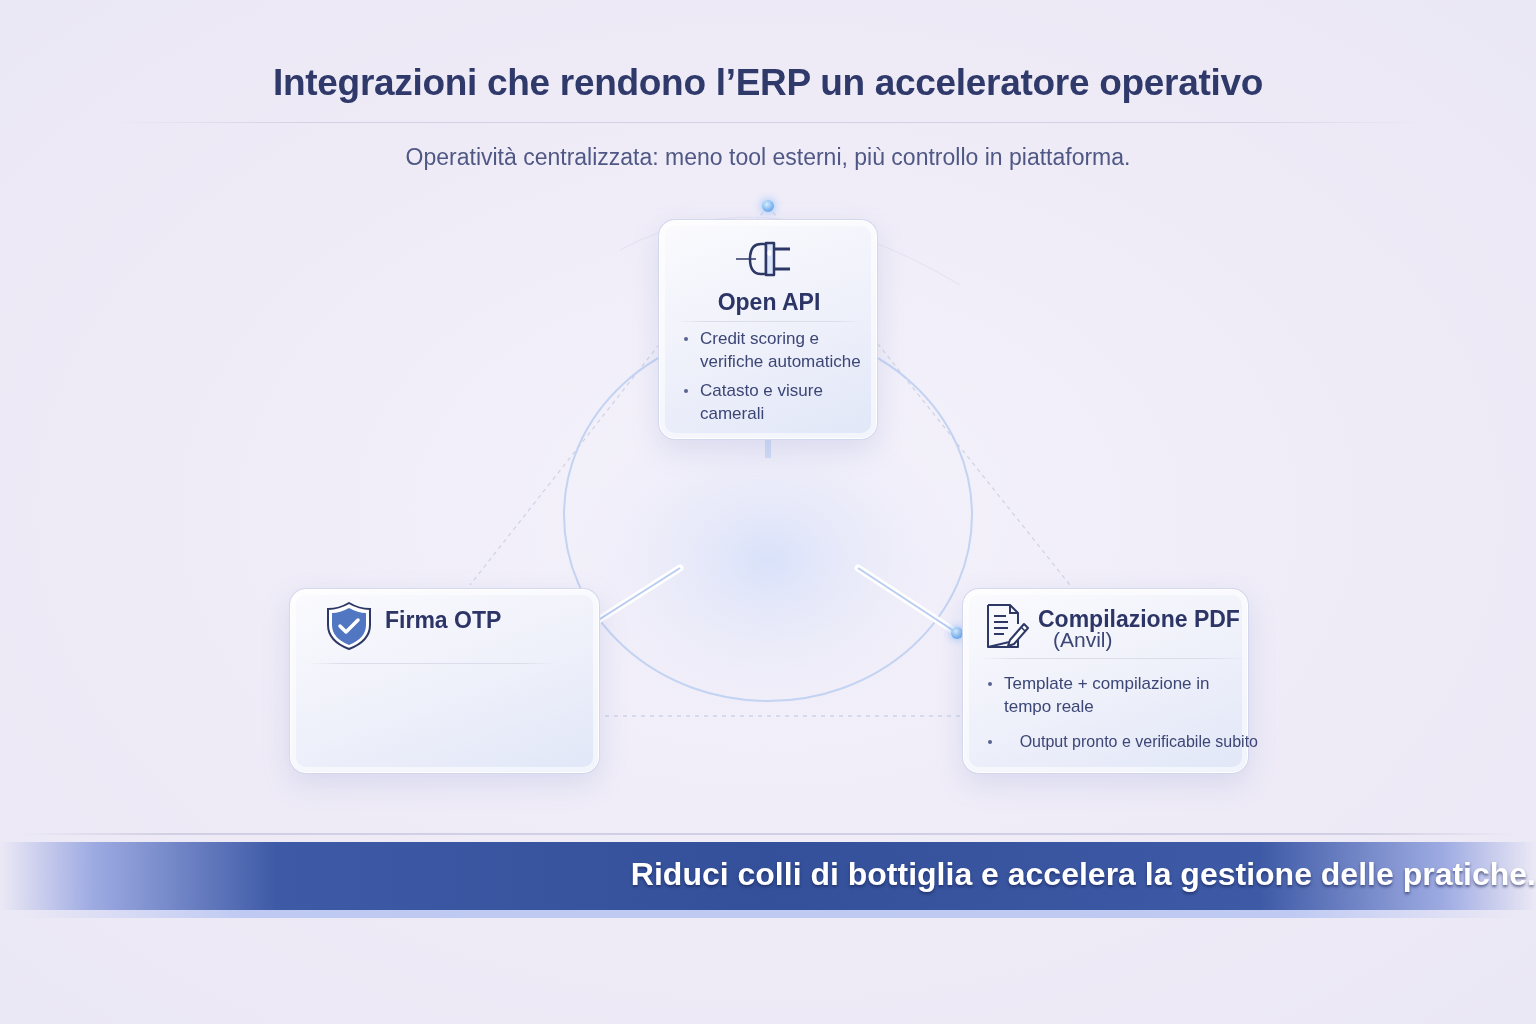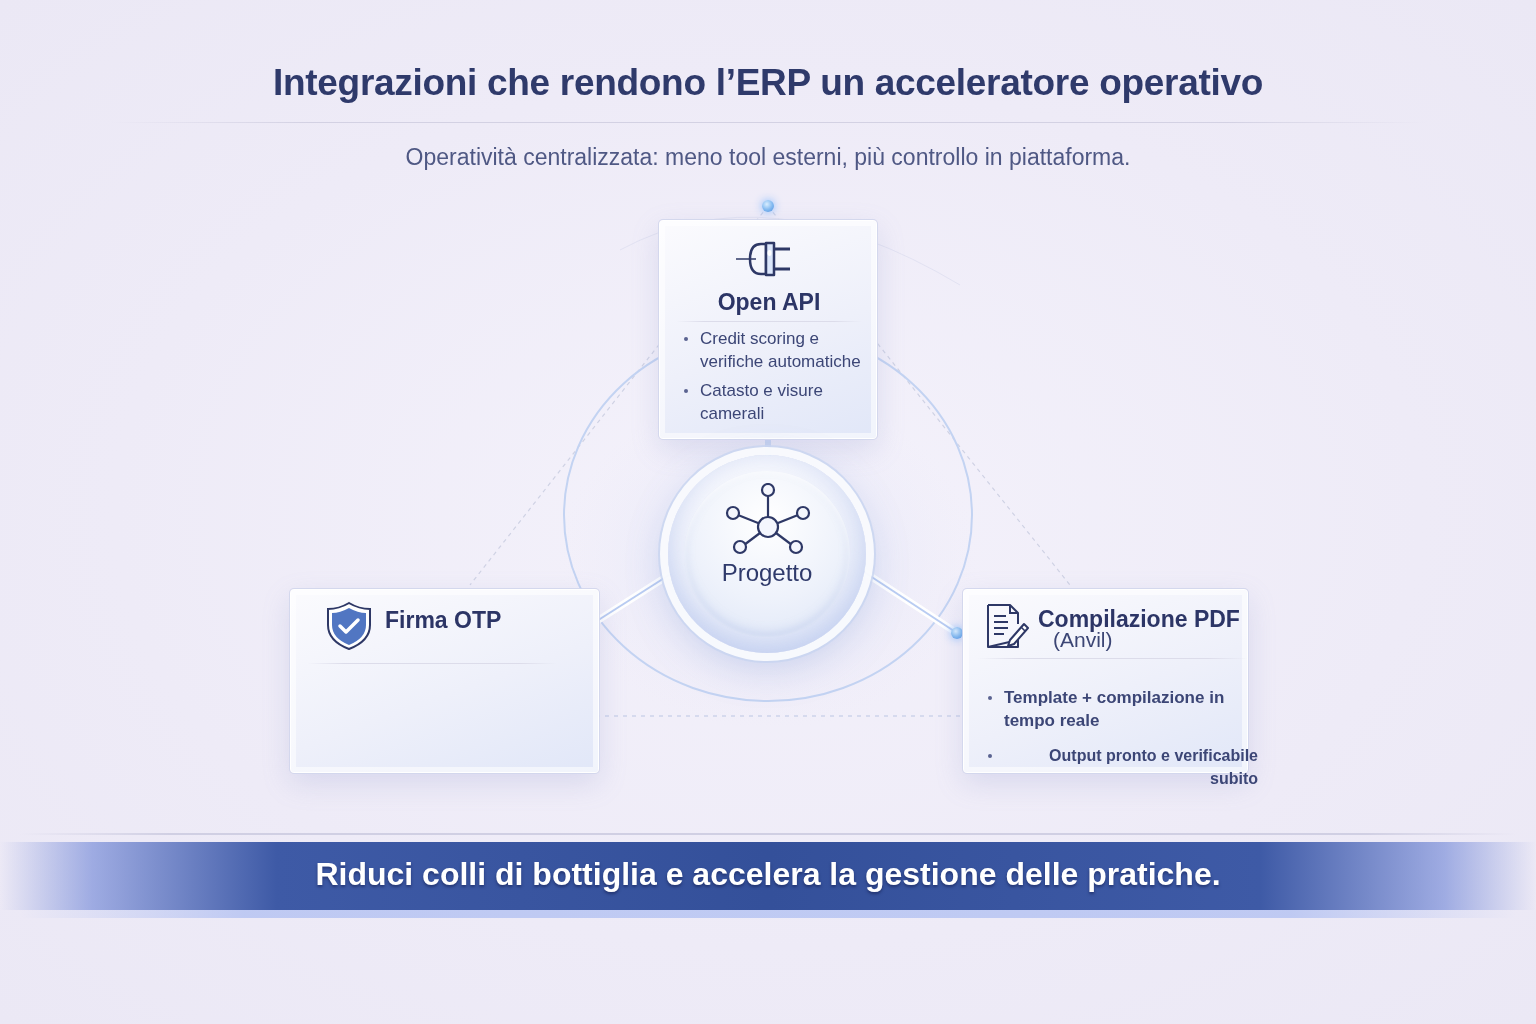--- a/index.html
+++ b/index.html
@@ -42,21 +42,21 @@
     .hub-icon { position: absolute; left: 56px; top: 28px; width: 88px; height: 72px; }
     .hub-label {
       position: absolute; left: 0; top: 104px; width: 198px; text-align: center;
       font-size: 24px; color: #2f3a6b;
     }
 
     .card {
       position: absolute;
       background: linear-gradient(160deg, #fbfbfe 0%, #eef0fa 55%, #e1e7f8 100%);
       border: 1px solid #ffffff;
-      border-radius: 4px;
+      border-radius: 16px;
       box-shadow: 0 0 0 1px rgba(210,214,236,0.9), 0 10px 28px rgba(130,140,200,0.22), inset 0 0 0 5px rgba(255,255,255,0.55);
     }
     .card-divider {
       position: absolute; height: 1px;
       background: linear-gradient(90deg, rgba(210,212,230,0) 0%, #dcdcea 15%, #dcdcea 85%, rgba(210,212,230,0) 100%);
     }
     .card-title { position: absolute; font-size: 23px; font-weight: bold; color: #2c3566; white-space: nowrap; }
     .card-subtitle { position: absolute; font-size: 21px; color: #3c4675; }
     .card ul { position: absolute; list-style: none; }
     .card li {
@@ -79,21 +79,21 @@
     .card-otp .otp-icon { position: absolute; left: 34px; top: 11px; width: 48px; height: 50px; }
     .card-otp .card-title { left: 94px; top: 17px; }
     .card-otp .card-divider { left: 16px; top: 73px; width: 250px; }
     .card-otp ul { left: 22px; top: 81px; width: 255px; }
 
     .card-pdf { left: 963px; top: 589px; width: 285px; height: 184px; }
     .card-pdf .pdf-icon { position: absolute; left: 20px; top: 12px; width: 46px; height: 48px; }
     .card-pdf .card-title { left: 74px; top: 16px; }
     .card-pdf .card-subtitle { left: 76px; top: 38px; margin-left: 13px; }
     .card-pdf .card-divider { left: 14px; top: 68px; width: 270px; }
-    .card-pdf ul { left: 22px; top: 96px; width: 272px; font-weight: bold; }
+    .card-pdf ul { left: 22px; top: 82px; width: 272px; }
     .card-pdf li { margin-bottom: 12px; }
     .card-pdf li.small { font-size: 16px; text-align: right; }
 
     .node-dot {
       position: absolute; width: 12px; height: 12px; border-radius: 50%;
       background: radial-gradient(circle at 40% 35%, #d9eeff 0%, #7fb8f0 55%, #4f8fe0 100%);
       box-shadow: 0 0 8px rgba(120,180,255,0.9);
     }
 
     
@@ -103,21 +103,21 @@
     }
     .banner {
       position: absolute; left: 0; top: 842px; width: 1536px; height: 68px;
       background: linear-gradient(90deg, rgba(94,120,210,0) 0%, rgba(94,120,210,0.55) 6%, #3e5aa6 18%, #34509a 50%, #3e5aa6 82%, rgba(94,120,210,0.55) 94%, rgba(94,120,210,0) 100%);
     }
     .banner-glow {
       position: absolute; left: 20px; top: 910px; width: 1496px; height: 8px;
       background: linear-gradient(90deg, rgba(160,180,240,0) 0%, rgba(160,180,240,0.6) 15%, rgba(160,180,240,0.6) 85%, rgba(160,180,240,0) 100%);
     }
     .banner-text {
-      position: absolute; left: 0; top: 856px; width: 1536px; text-align: center;
+      position: absolute; left: 0; top: 856px; width: 1536px; text-align: right;
       font-size: 32px; font-weight: bold; color: #ffffff;
       text-shadow: 0 2px 3px rgba(20,30,80,0.6);
     }
   </style>
 </head>
 <body>
 
 <div class="title">Integrazioni che rendono l’ERP un acceleratore operativo</div>
 <div class="title-rule"></div>
 <div class="subtitle">Operatività centralizzata: meno tool esterni, più controllo in piattaforma.</div>
@@ -162,39 +162,20 @@
       <line x1="44" y1="34" x2="60" y2="34" stroke="#2e3866" stroke-width="3"></line>
     </svg>
     <div class="card-title">Open API</div>
     <div class="card-divider"></div>
     <ul>
       <li>Credit scoring e verifiche automatiche</li>
       <li>Catasto e visure camerali</li>
     </ul>
   </div>
 
-  <div class="hub">
-    <div class="hub-inner"></div>
-    <svg class="hub-icon" viewBox="0 0 88 72">
-      <g stroke="#2e3866" stroke-width="2.2" fill="#f4f6fd">
-        <line x1="44" y1="12" x2="44" y2="34"></line>
-        <line x1="44" y1="44" x2="14" y2="32"></line>
-        <line x1="44" y1="44" x2="74" y2="32"></line>
-        <line x1="44" y1="44" x2="20" y2="62"></line>
-        <line x1="44" y1="44" x2="68" y2="62"></line>
-        <circle cx="44" cy="7" r="6"></circle>
-        <circle cx="9" cy="30" r="6"></circle>
-        <circle cx="79" cy="30" r="6"></circle>
-        <circle cx="16" cy="64" r="6"></circle>
-        <circle cx="72" cy="64" r="6"></circle>
-        <circle cx="44" cy="44" r="10"></circle>
-      </g>
-    </svg>
-    <div class="hub-label">Progetto</div>
-  </div>
 
   <div class="card card-otp">
     <svg class="otp-icon" viewBox="0 0 48 50">
       <path d="M 24 2 Q 34 8 45 8 L 45 24 Q 45 40 24 48 Q 3 40 3 24 L 3 8 Q 14 8 24 2 Z" fill="#ffffff" stroke="#2e3866" stroke-width="2"></path>
       <path d="M 24 7 Q 33 12 41 12 L 41 24 Q 41 37 24 44 Q 7 37 7 24 L 7 12 Q 15 12 24 7 Z" fill="#5176c2"></path>
       <path d="M 15 25 L 21 31 L 33 19" fill="none" stroke="#ffffff" stroke-width="3.5" stroke-linecap="round" stroke-linejoin="round"></path>
     </svg>
     <div class="card-title">Firma OTP</div>
     <div class="card-divider"></div>
   </div>

